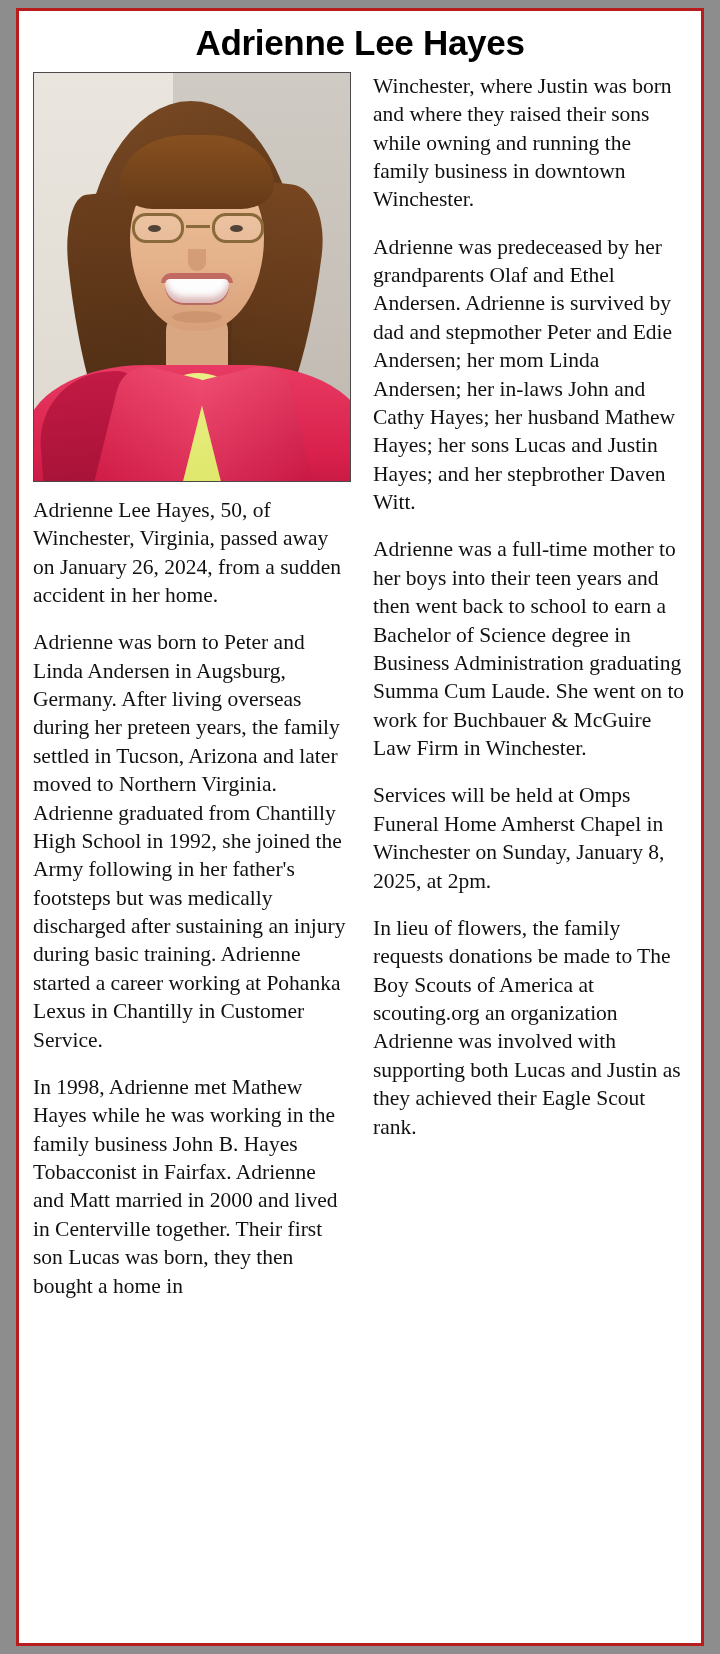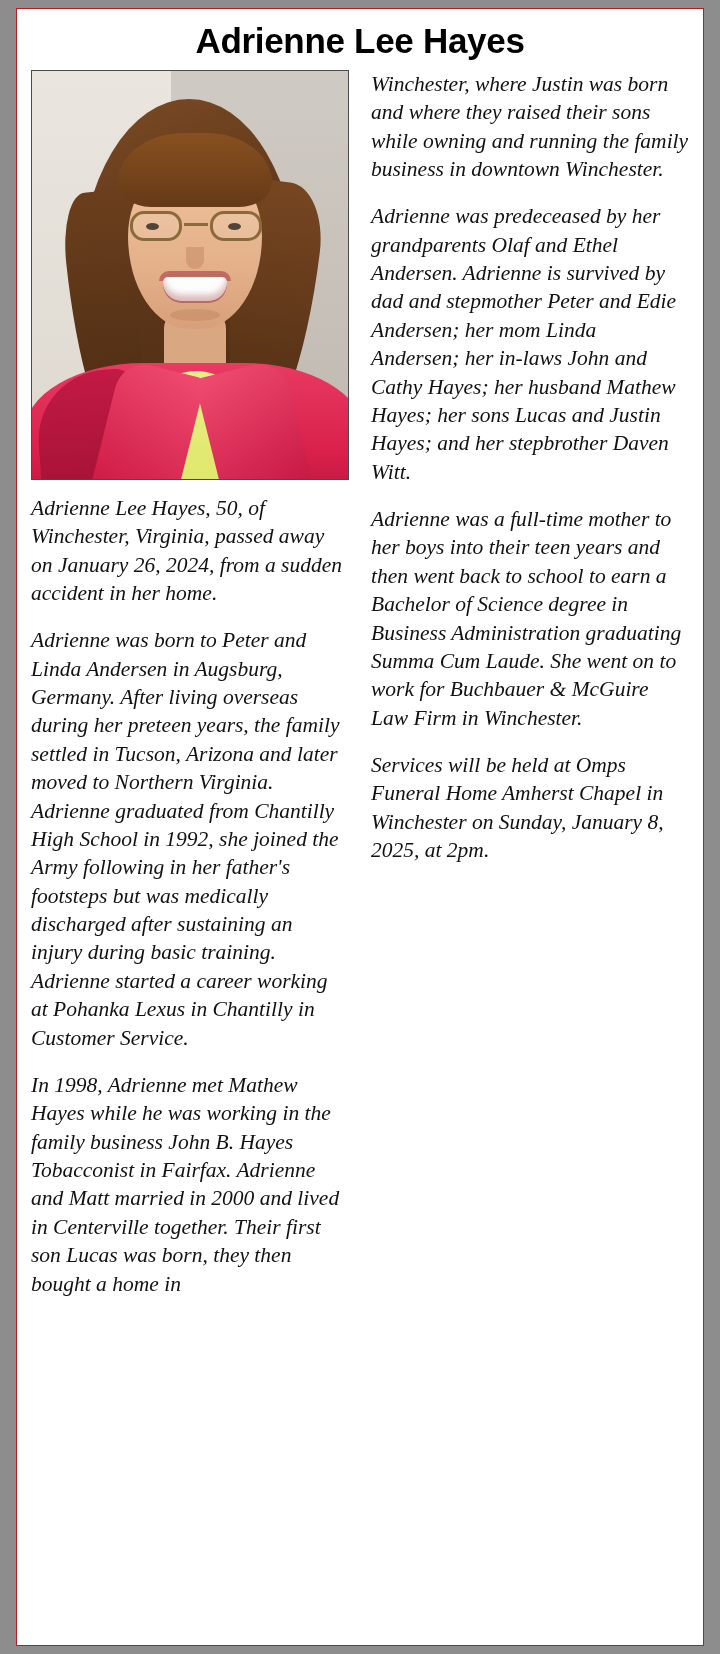--- a/index.html
+++ b/index.html
@@ -13,21 +13,21 @@
     font-family: "Liberation Serif", serif;
     display: flex;
     justify-content: center;
     align-items: flex-start;
   }
   .obit-card {
     width: 688px;
     height: 1638px;
     margin-top: 8px;
     background: #ffffff;
-    border: 1px solid #b91c1c;
+    border: 3px solid #b91c1c;
     box-sizing: border-box;
     padding: 10px 14px 6px 14px;
     position: relative;
     overflow: hidden;
   }
   .name-heading {
     text-align: center;
     font-family: "Liberation Sans", sans-serif;
     font-weight: bold;
     font-size: 35px;
@@ -190,21 +190,20 @@
     border-radius: 50%;
   }
   .body-text {
     font-size: 21.5px;
     line-height: 1.32;
     color: #111;
     text-align: left;
   }
   .body-text p {
     margin: 0 0 19px 0;
-    font-style: italic;
   }
   .body-text p:last-child { margin-bottom: 0; }
 </style>
 </head>
 <body>
 
 <div class="obit-card">
 
   <div class="name-heading">Adrienne Lee Hayes</div>
 
@@ -245,17 +244,18 @@
         <p>In 1998, Adrienne met Mathew Hayes while he was working in the family business John B. Hayes Tobacconist in Fairfax. Adrienne and Matt married in 2000 and lived in Centerville together. Their first son Lucas was born, they then bought a home in</p>
       </div>
     </div>
 
     <div class="col">
       <div class="body-text">
         <p>Winchester, where Justin was born and where they raised their sons while owning and running the family business in downtown Winchester.</p>
         <p>Adrienne was predeceased by her grandparents Olaf and Ethel Andersen. Adrienne is survived by dad and stepmother Peter and Edie Andersen; her mom Linda Andersen; her in-laws John and Cathy Hayes; her husband Mathew Hayes; her sons Lucas and Justin Hayes; and her stepbrother Daven Witt.</p>
         <p>Adrienne was a full-time mother to her boys into their teen years and then went back to school to earn a Bachelor of Science degree in Business Administration graduating Summa Cum Laude. She went on to work for Buchbauer &amp; McGuire Law Firm in Winchester.</p>
         <p>Services will be held at Omps Funeral Home Amherst Chapel in Winchester on Sunday, January 8, 2025, at 2pm.</p>
+        <p>In lieu of flowers, the family requests donations be made to The Boy Scouts of America at scouting.org an organization Adrienne was involved with supporting both Lucas and Justin as they achieved their Eagle Scout rank.</p>
       </div>
     </div>
 
   </div>
 </div>
 
 </body></html>

